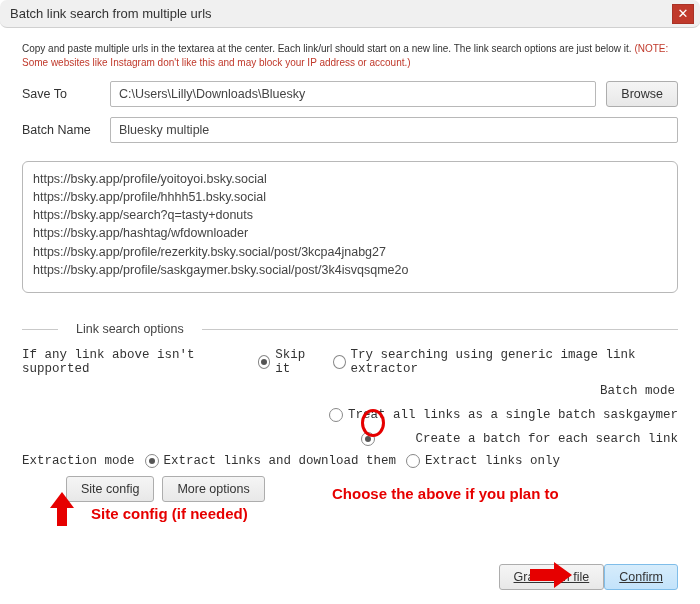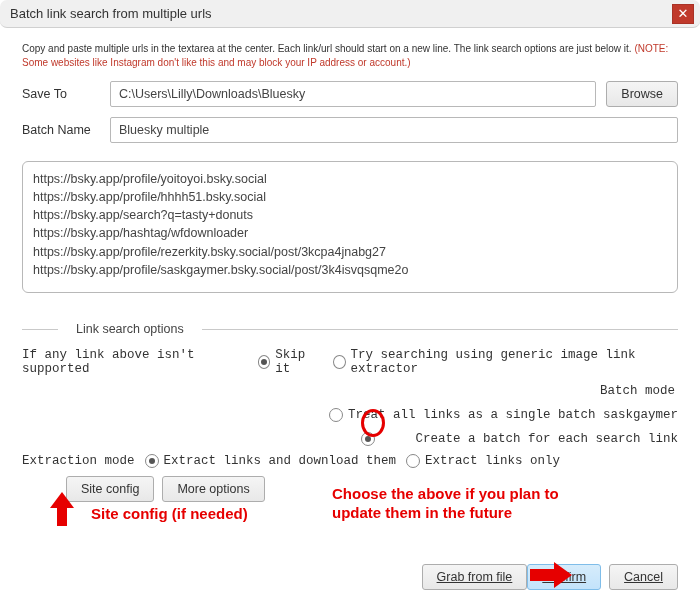--- a/index.html
+++ b/index.html
@@ -259,29 +259,27 @@
       <button class="win">More options</button>
     </div>
   </div>
 
 </div>
 
 <div class="footer">
   <button class="win">Grab from file</button>
   <div class="right">
     <button class="win primary">Confirm</button>
-    <button class="win">Cancel</button>
   </div>
 </div>
 
 <div class="anno-circle" style="left:361px; top:409px;"></div>
 
 <div class="anno-text" style="left:332px; top:466px; width:360px;margin-top:19px;">
   <div>Choose the above if you plan to</div>
-  <div>update them in the future</div>
 </div>
 
 <div class="anno-text" style="left:91px; top:505px;">
   <span>Site config (if needed)</span>
 </div>
 
 <div class="arrow" style="left:42px; top:490px;">
   <svg width="40" height="40" viewBox="0 0 40 40">
     <polygon points="20,2 32,18 25,18 25,36 15,36 15,18 8,18" fill="#e60000"></polygon>
   </svg>

